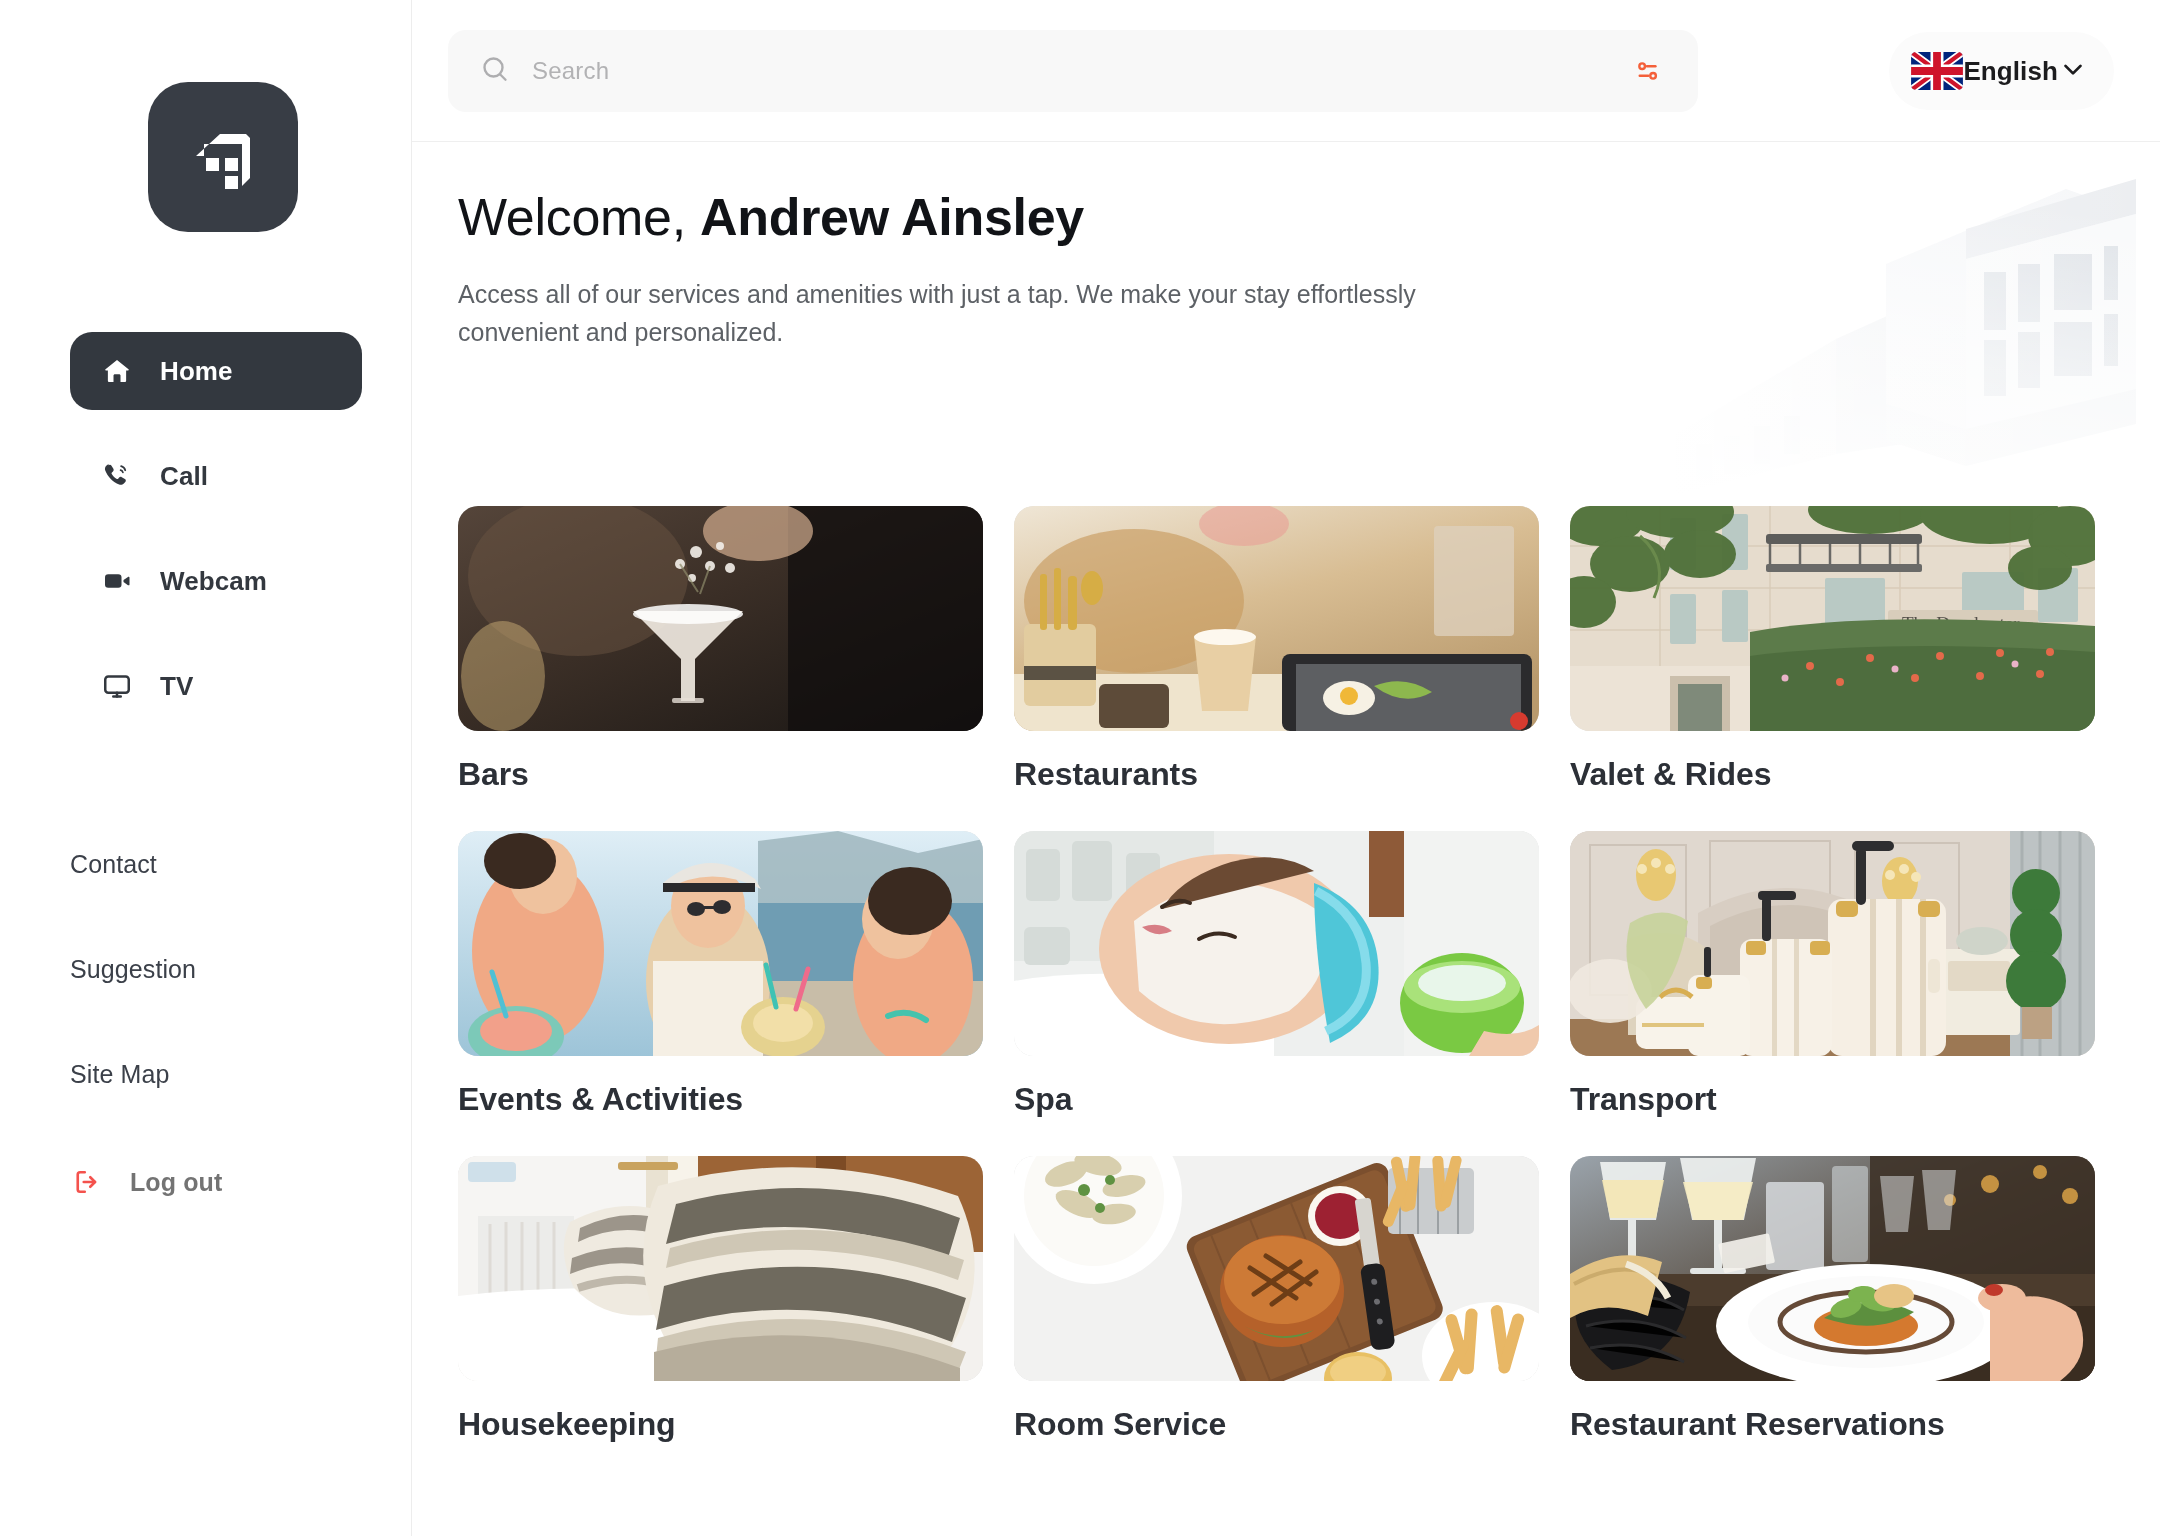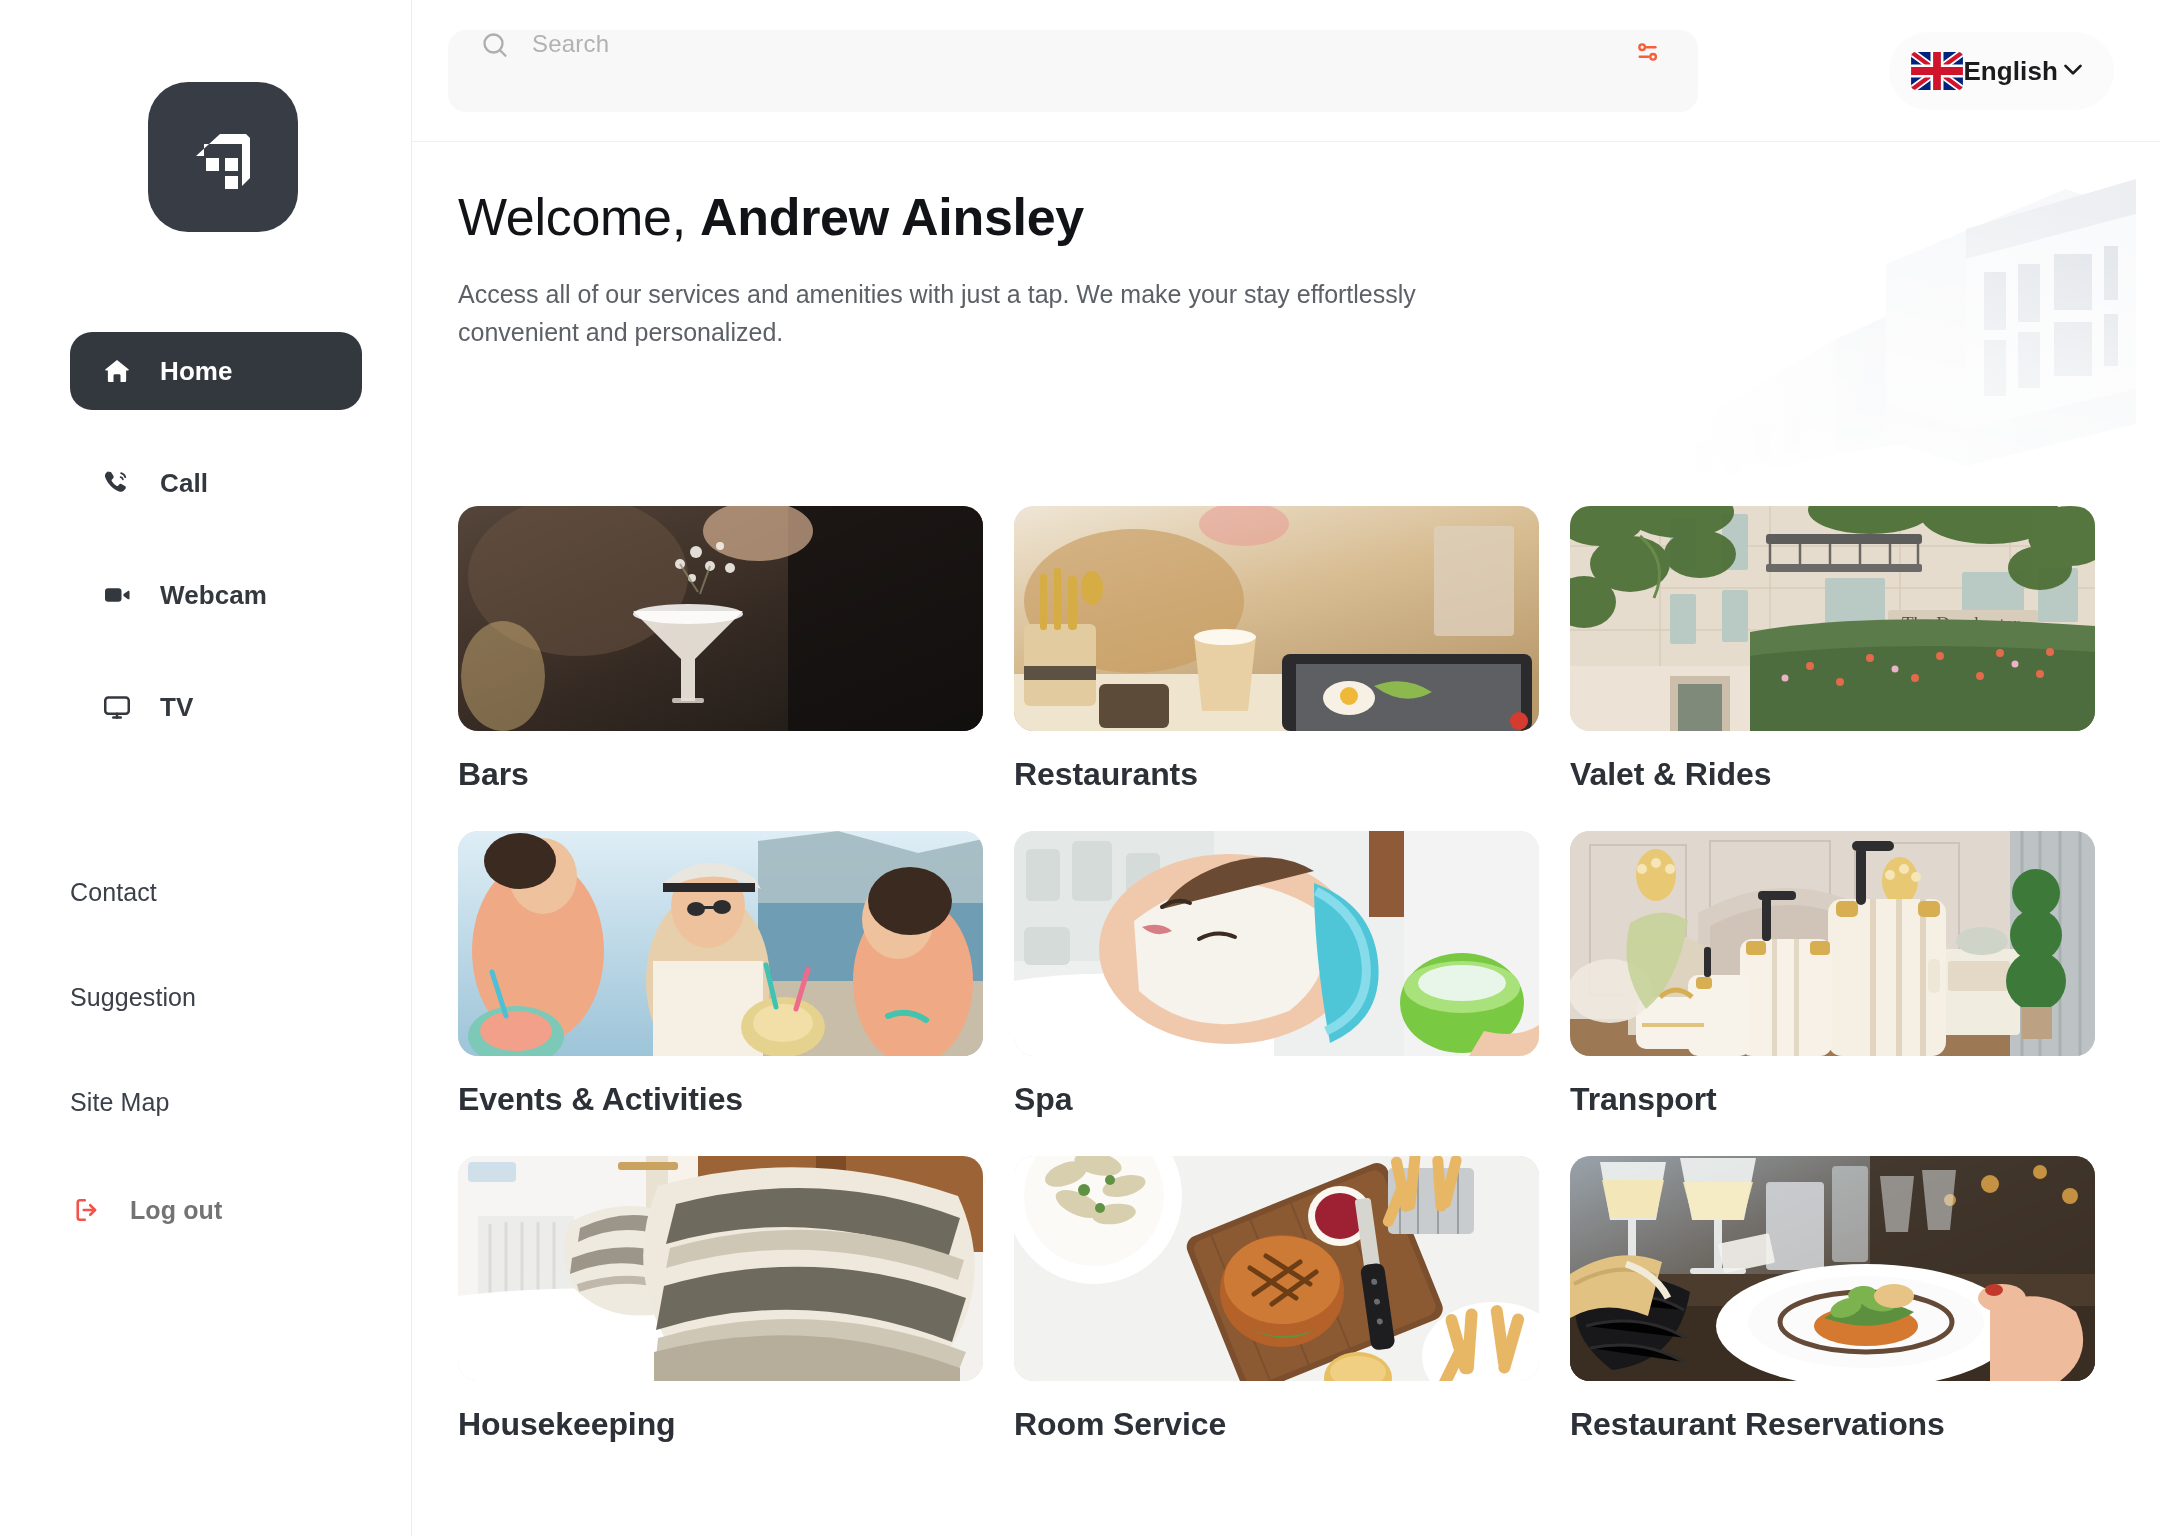--- a/index.html
+++ b/index.html
@@ -42,21 +42,21 @@
     display: flex; align-items: center; justify-content: center;
   }
 
   .nav { margin-top: 100px; }
   .nav-item {
     display: flex;
     align-items: center;
     height: 78px;
     border-radius: 22px;
     padding-left: 30px;
-    margin-bottom: 34px;
+    margin-bottom: 27px;
     width: 292px;
     color: #33383f;
   }
   .nav-item.active { background: #33383f; color: #ffffff; }
   .nav-icon {
     width: 34px; height: 34px;
     display: flex; align-items: center; justify-content: center;
     flex: 0 0 34px;
   }
   .nav-label {
@@ -116,20 +116,21 @@
     background: #efefef;
   }
 
   .search-box {
     flex: 1;
     max-width: 1250px;
     height: 82px;
     background: #f8f8f8;
     border-radius: 18px;
     display: flex;
+    align-items: center;
     padding: 0 28px 0 32px;
   }
   .search-placeholder {
     flex: 1;
     margin-left: 22px;
     font-size: 24px;
     color: #b2b2b4;
     letter-spacing: .2px;
   }
   .filter-btn {

